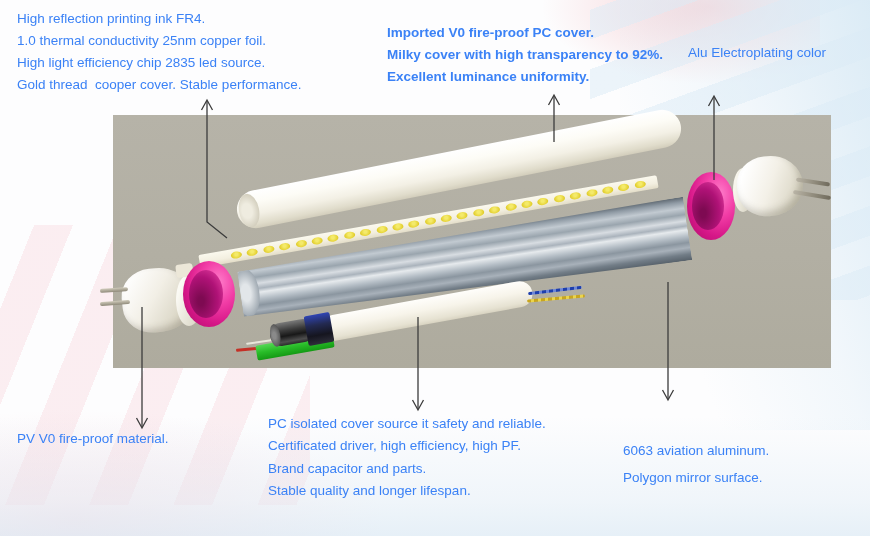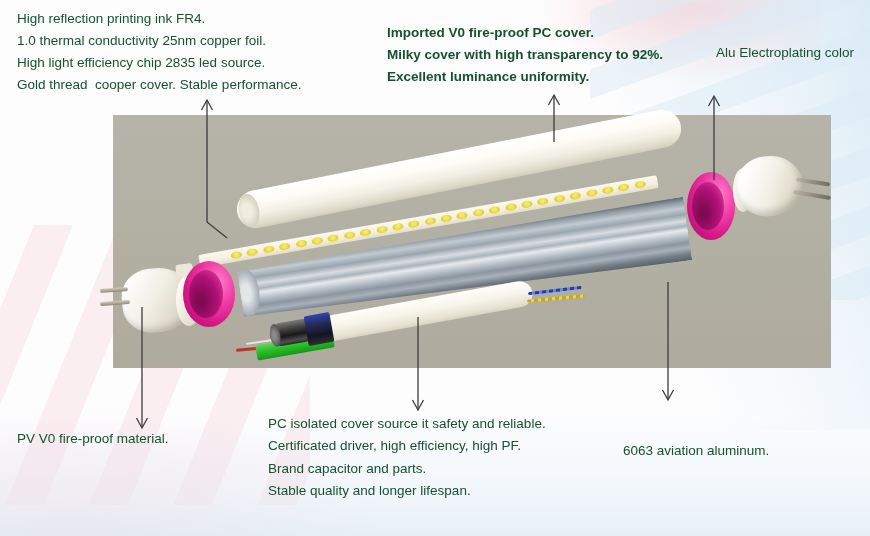--- a/index.html
+++ b/index.html
@@ -152,25 +152,25 @@
     left:733px;top:168px;width:20px;height:44px;border-radius:50%;
     background:linear-gradient(100deg,#f7f5ec 20%,#d5d1c0 90%);
   }
   .endcap-right-pin1{left:796px;top:180px;width:34px;height:3.5px;transform:rotate(9deg);
     background:linear-gradient(90deg,#b9b4a6,#8c8778 60%,#6f6a5c);border-radius:2px;}
   .endcap-right-pin2{left:793px;top:193px;width:38px;height:3.5px;transform:rotate(9deg);
     background:linear-gradient(90deg,#b9b4a6,#8c8778 60%,#6f6a5c);border-radius:2px;}
   
   .arrow-layer{position:absolute;left:0;top:0;width:870px;height:536px;pointer-events:none;}
   
-  .annot{position:absolute;color:#14532d;font-size:13.5px;}
+  .annot{position:absolute;color:#3b82f6;font-size:13.5px;}
   .annot .line{white-space:pre;}
   .annot-tl{left:17px;top:8px;}   .annot-tl .line{line-height:22px;}
   .annot-tm{left:387px;top:22px;font-weight:bold;} .annot-tm .line{line-height:22px;}
-  .annot-tr{left:716px;top:42px;} .annot-tr .line{line-height:22px;}
+  .annot-tr{left:688px;top:42px;} .annot-tr .line{line-height:22px;}
   .annot-bl{left:17px;top:430px;} .annot-bl .line{line-height:17.5px;}
   .annot-bm{left:268px;top:413px;}.annot-bm .line{line-height:22.4px;}
   .annot-br{left:623px;top:437px;}.annot-br .line{line-height:27px;}
 </style>
 </head>
 <body>
 
 <div class="bg bg-pink-left"></div>
 <div class="bg bg-pink-bottomleft"></div>
 <div class="bg bg-red-topmid"></div>
@@ -289,13 +289,14 @@
 
 <div class="annot annot-bm">
   <div class="line">PC isolated cover source it safety and reliable.</div>
   <div class="line">Certificated driver, high efficiency, high PF.</div>
   <div class="line">Brand capacitor and parts.</div>
   <div class="line">Stable quality and longer lifespan.</div>
 </div>
 
 <div class="annot annot-br">
   <div class="line">6063 aviation aluminum.</div>
+  <div class="line">Polygon mirror surface.</div>
 </div>
 
 </body></html>

